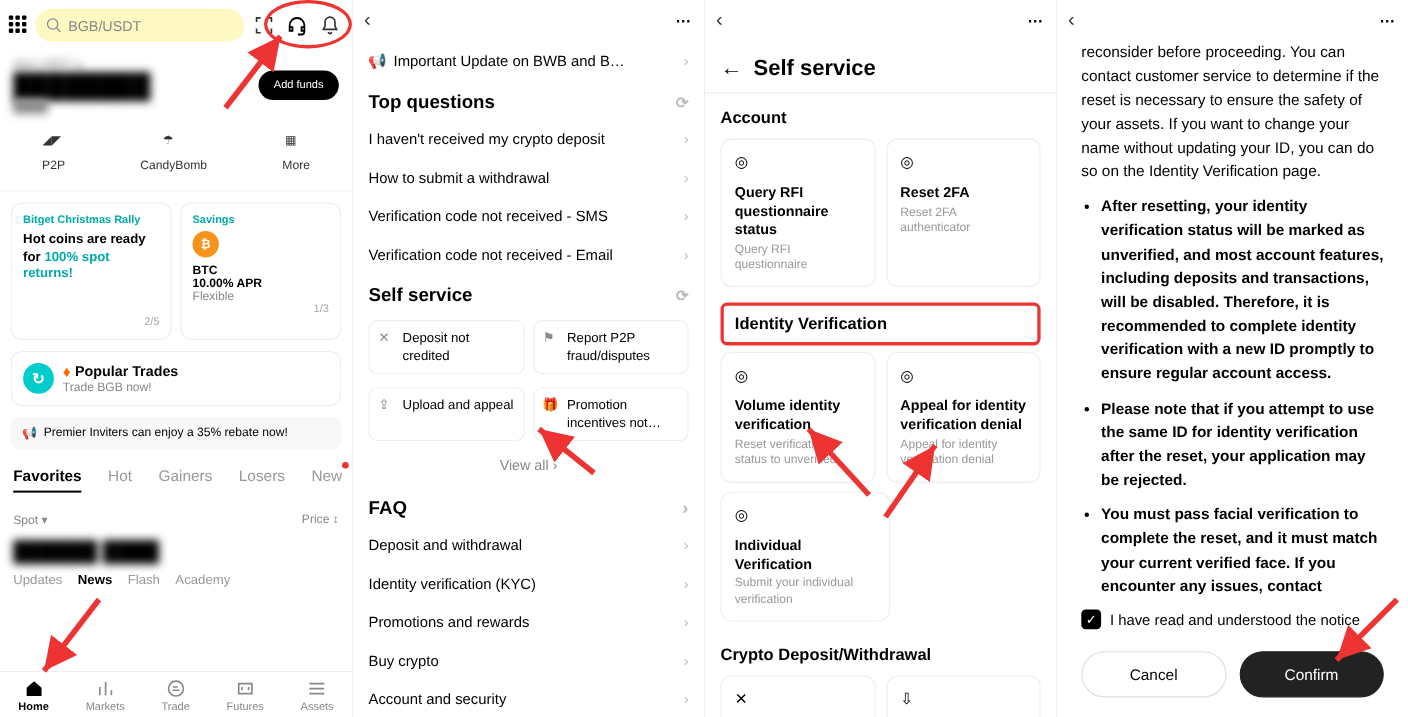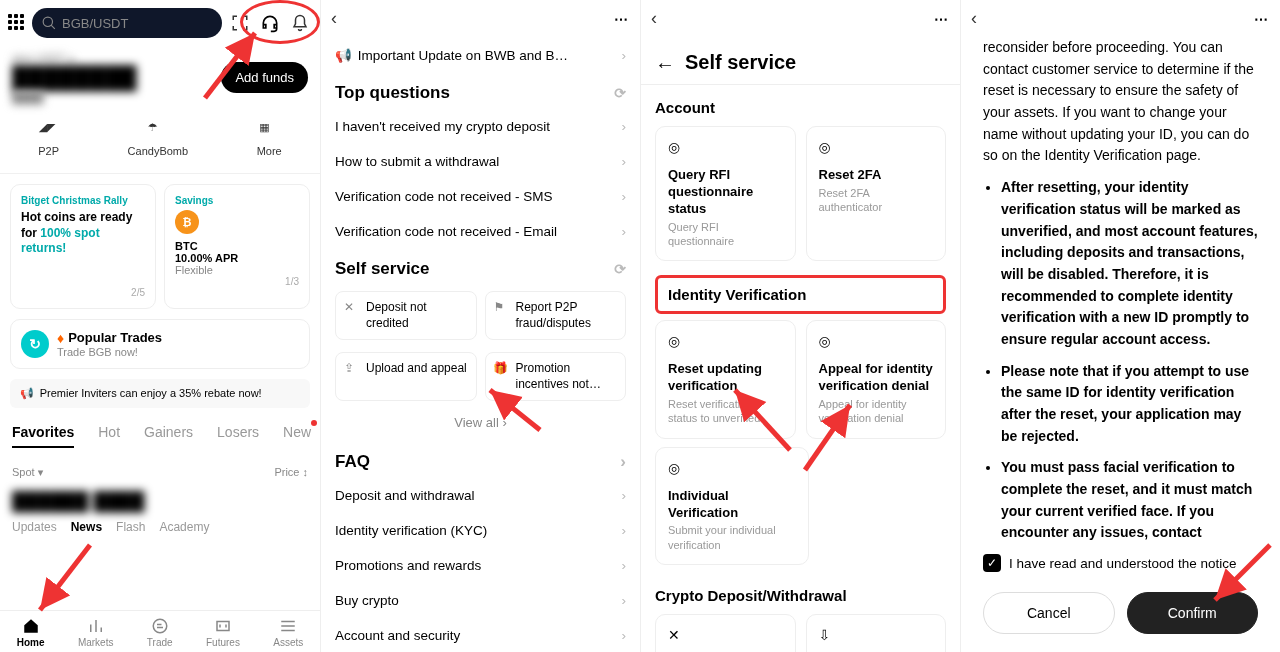--- a/index.html
+++ b/index.html
@@ -9,26 +9,26 @@
   .col:first-child { border-left:none; }
   .col1 { width:320px; }
   .col2 { width:320px; }
   .col3 { width:320px; }
   .col4 { width:320px; }
 
   
   .topbar { display:flex; align-items:center; padding:8px; gap:6px; position:relative; }
   .grid-icon { width:18px; height:18px; display:grid; grid-template-columns:repeat(3,4px); grid-template-rows:repeat(3,4px); gap:2px; }
   .grid-icon span { background:#000; border-radius:1px; }
-  .search { flex:1; background:#0f172a; border-radius:16px; display:flex; align-items:center; padding:4px 10px; gap:6px; color:#888; font-size:13px; height:30px; }
+  .search { flex:1; background:#fef9c3; border-radius:16px; display:flex; align-items:center; padding:4px 10px; gap:6px; color:#888; font-size:13px; height:30px; }
   .iconbtn { width:24px; height:24px; display:flex; align-items:center; justify-content:center; color:#333; }
   .red-circle { position:absolute; right:0; top:0; width:80px; height:44px; border:3px solid #e33; border-radius:50%; pointer-events:none; }
   .wallet-head { padding:6px 12px 10px; display:flex; justify-content:space-between; align-items:center; }
   .blur { filter:blur(4px); }
-  .addfunds { background:#000; color:#fff; border-radius:18px; padding:8px 14px; font-size:13px; font-weight:500; }
+  .addfunds { background:#000; color:#fff; border-radius:18px; padding:8px 14px; font-size:10px; font-weight:500; }
   .shortcuts { display:flex; justify-content:space-around; padding:8px 4px 16px; border-bottom:1px solid #f0f0f0; }
   .sc { display:flex; flex-direction:column; align-items:center; gap:4px; font-size:11px; color:#333; }
   .sc .ic { width:20px; height:20px; }
   .cards { display:flex; gap:8px; padding:10px; }
   .card { border:1px solid #eee; border-radius:10px; padding:10px; flex:1; font-size:11px; }
   .card .tag { color:#0aa; font-size:10px; font-weight:600; }
   .card .title { font-weight:700; font-size:12px; margin-top:4px; line-height:1.3; }
   .btc-icon { width:24px; height:24px; background:#f7931a; border-radius:50%; color:#fff; display:inline-flex; align-items:center; justify-content:center; font-weight:700; margin-top:4px; }
   .popular { display:flex; align-items:center; gap:8px; border:1px solid #eee; border-radius:10px; margin:0 10px; padding:10px; }
   .pop-icon { width:28px; height:28px; background:#0cc; border-radius:50%; display:flex; align-items:center; justify-content:center; color:#fff; font-weight:700; }
@@ -338,21 +338,21 @@
       <div class="g2card">
           <div class="hic">◎</div>
           <div class="gtitle">Reset 2FA</div>
           <div class="gsub">Reset 2FA authenticator</div>
         </div>
     </div>
     <div class="redbox">Identity Verification</div>
     <div class="grid2">
       <div class="g2card">
           <div class="hic">◎</div>
-          <div class="gtitle">Reset updating verification</div>
+          <div class="gtitle">Volume identity verification</div>
           <div class="gsub">Reset verification status to unverified</div>
         </div>
       <div class="g2card">
           <div class="hic">◎</div>
           <div class="gtitle">Appeal for identity verification denial</div>
           <div class="gsub">Appeal for identity verification denial</div>
         </div>
     </div>
     <div class="grid2">
       <div class="g2card">

